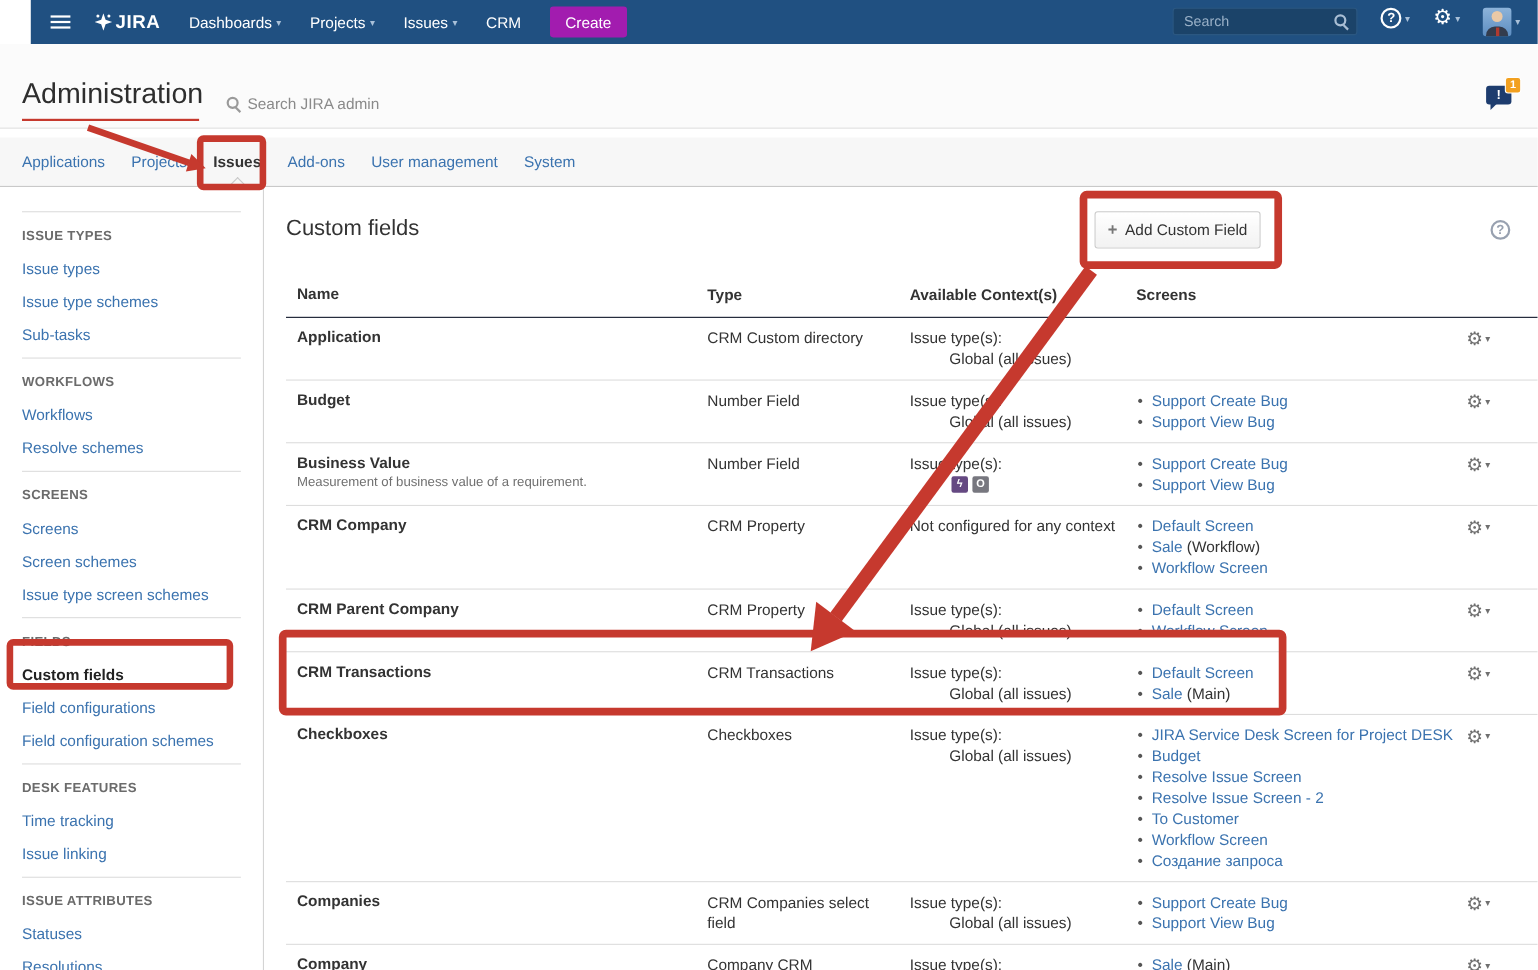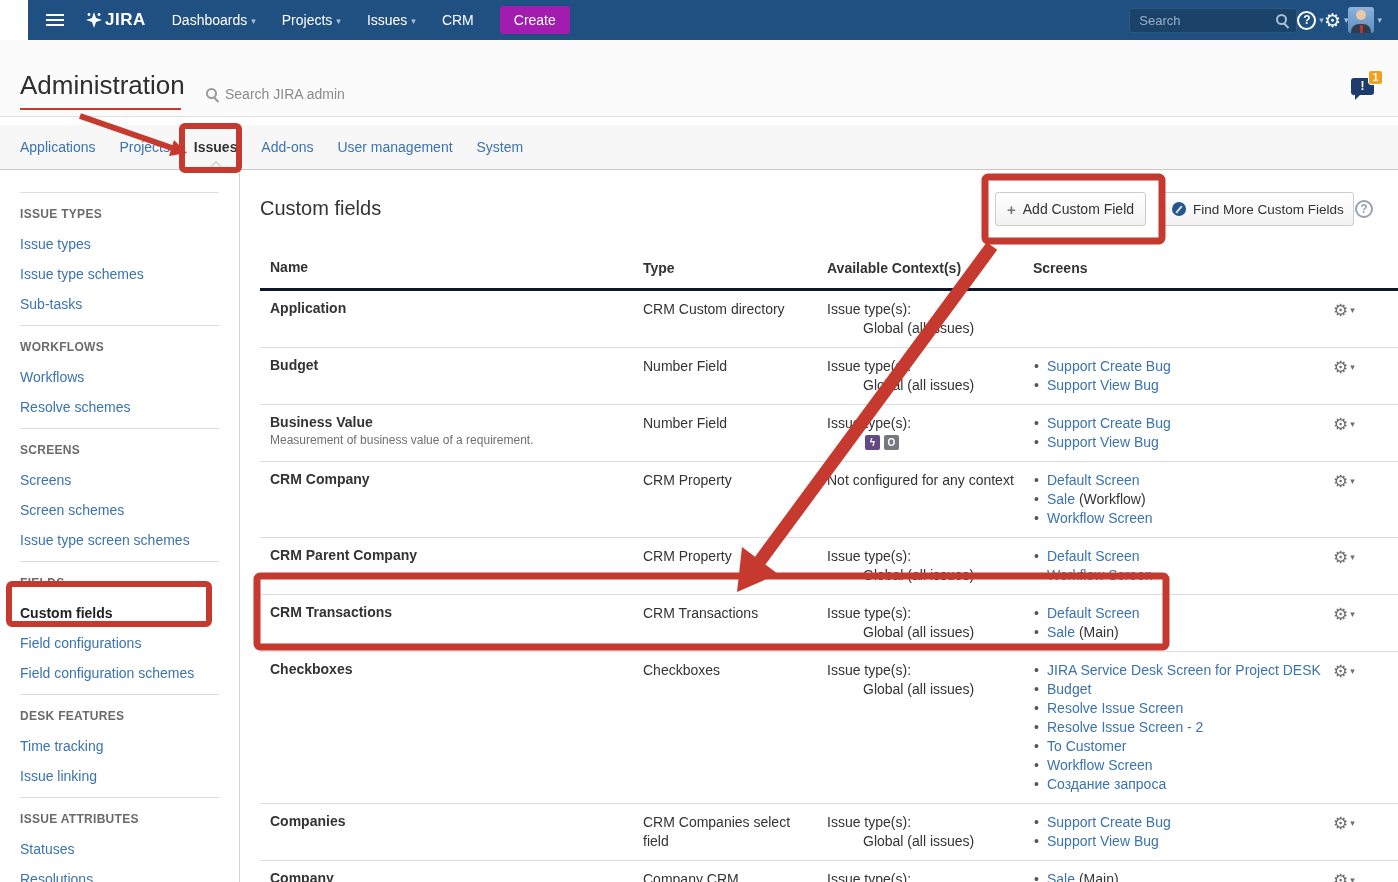--- a/index.html
+++ b/index.html
@@ -12,21 +12,21 @@
     display:flex; align-items:center; padding:0 16px 0 18px; z-index:5;margin-left:28px; }
   .topnav .left { display:flex; align-items:center; flex:1; }
   .ham { display:block; width:18px; height:12px; border-top:2px solid #fff; border-bottom:2px solid #fff; position:relative; cursor:pointer; }
   .ham::after { content:""; position:absolute; left:0; top:3px; width:18px; height:2px; background:#fff; }
   .logo { display:flex; align-items:center; margin-left:22px; color:#fff; font-weight:bold; font-size:17px; letter-spacing:.5px; }
   .logo svg { margin-right:3px; }
   .navitem { color:#fff; margin-left:26px; cursor:pointer; white-space:nowrap; }
   .navitem .caret { color:#a9c0d8; font-size:9px; margin-left:4px; vertical-align:1px; }
   .createbtn { margin-left:26px; background:#a21caf; color:#fff; border:none; border-radius:3px;
     height:28px; padding:0 14px; font-size:14px; font-family:inherit; cursor:pointer; }
-  .topnav .right { display:flex; align-items:center; }
+  .topnav .right { display:flex; align-items:flex-start; gap:21px; }
   .navsearch { position:relative; }
   .navsearch input { width:168px; height:25px; background:#1b4369; border:1px solid #2b5781; border-radius:3px;
     color:#bfd0e2; font-size:13px; font-family:inherit; padding:0 26px 0 9px; outline:none; }
   .navsearch input::placeholder { color:#99b0c7; }
   .navsearch .lens { position:absolute; right:8px; top:6px; color:#a9bed4; }
   .lens { position:relative; display:inline-block; width:13px; height:13px; }
   .lens::before { content:""; position:absolute; left:0; top:0; width:7px; height:7px; border:2px solid currentColor; border-radius:50%; }
   .lens::after { content:""; position:absolute; left:9px; top:9px; width:6px; height:2px; background:currentColor; transform:rotate(45deg); transform-origin:0 0; }
   .navq { width:19px; height:19px; border:2px solid #fff; border-radius:50%; color:#fff; font-size:12px; font-weight:bold;
     line-height:15px; text-align:center; display:inline-block; }
@@ -77,21 +77,21 @@
   .btn-add { left:754px; }
   .btn-find { left:921px; font-size:13.5px; padding:0 9px; }
   .plus { color:#777; font-weight:bold; margin-right:7px; font-size:15px; }
   .mkt { width:14px; height:14px; border-radius:50%; background:#25578a; display:inline-block; position:relative; margin-right:7px; }
   .mkt::after { content:""; position:absolute; left:6px; top:3px; width:2px; height:9px; background:#cfe0ef; transform:rotate(40deg); }
   .qmark { position:absolute; left:1114px; top:8px; width:18px; height:18px; border:2px solid #98a1b0; border-radius:50%;
     color:#98a1b0; font-size:12px; font-weight:bold; text-align:center; line-height:15px; cursor:pointer; }
 
   
   .ftable { margin-top:39px; }
-  .thead { display:flex; font-weight:bold; padding-bottom:10px; border-bottom:3px solid #0f172a; }
+  .thead { display:flex; font-weight:bold; padding-bottom:10px; border-bottom:1px solid #0f172a; }
   .trow { display:flex; border-bottom:1px solid #ddd; padding:9px 0; }
   .c-name { width:383px; padding-left:10px; }
   .c-type { width:184px; line-height:19px; padding-right:14px; }
   .c-ctx  { width:200px; line-height:19px; }
   .c-scr  { width:300px; padding-left:6px; line-height:19px; }
   .c-gear { flex:1; padding-left:6px; }
   .fname { font-weight:bold; }
   .fdesc { font-size:12px; color:#707070; margin-top:3px; }
   .ctx2 { padding-left:36px; }
   .ctxicons { padding-left:38px; margin-top:2px; display:flex; gap:4px; }
@@ -211,24 +211,20 @@
 </div>
 
 <div class="content">
   <div class="pagetitle">Custom fields</div>
 
   <div class="topbtns">
     <button class="btn btn-add">
       <span class="plus">+</span>
       <span>Add Custom Field</span>
     </button>
-    <button class="btn btn-find">
-      <span class="mkt"></span>
-      <span>Find More Custom Fields</span>
-    </button>
     <span class="qmark">?</span>
   </div>
 
   <div class="ftable">
     <div class="thead">
       <div class="c-name">Name</div>
       <div class="c-type">Type</div>
       <div class="c-ctx">Available Context(s)</div>
       <div class="c-scr">Screens</div>
       <div class="c-gear"></div>

